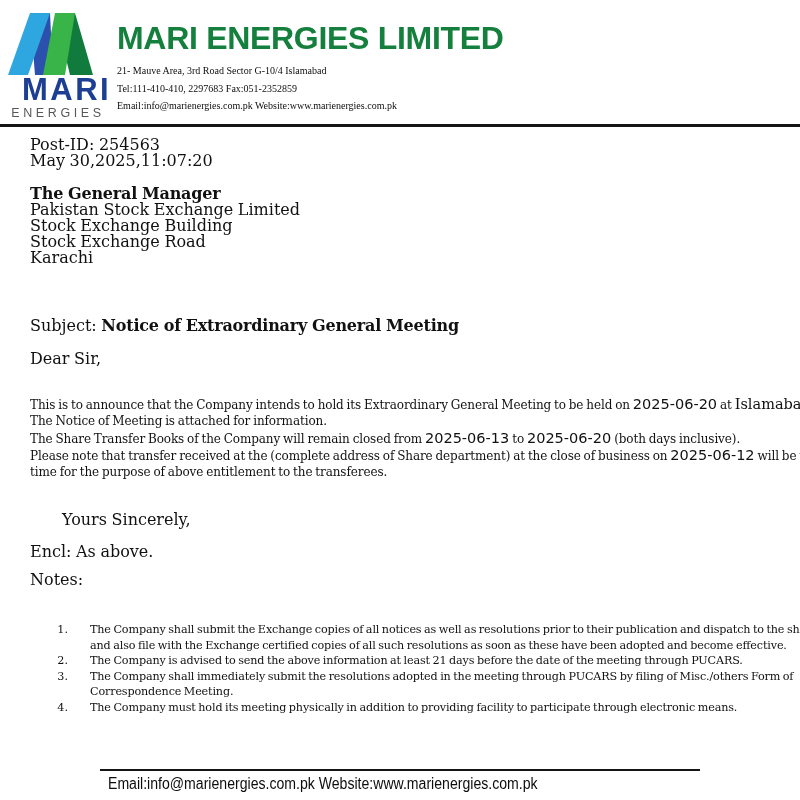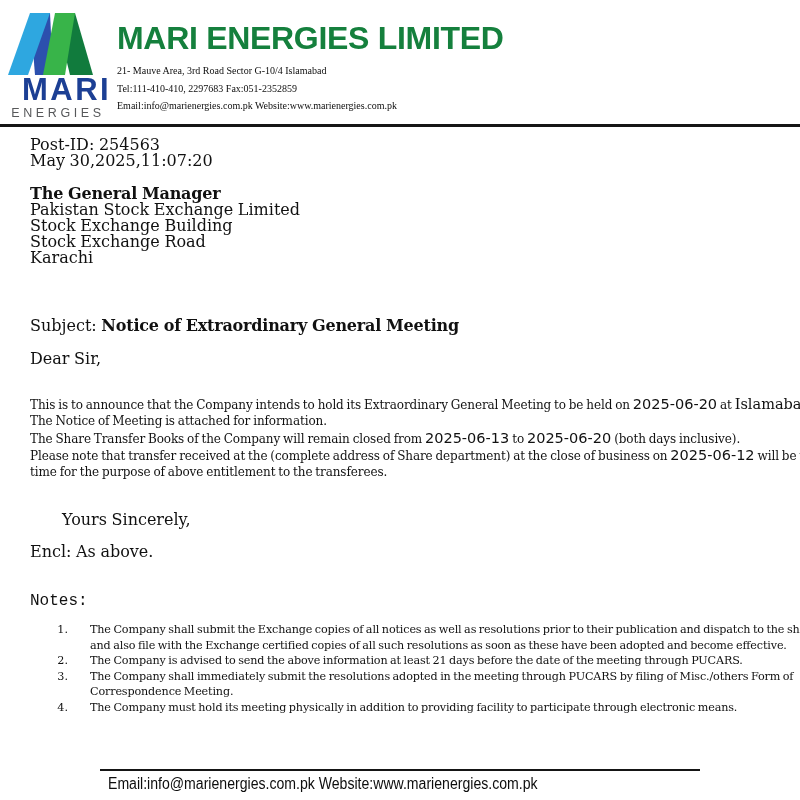--- a/index.html
+++ b/index.html
@@ -27,21 +27,21 @@
   .subject{top:318px;white-space:pre;}
   .subject b{letter-spacing:-0.2px;}
   .salutation{top:351px;text-align:right;}
   .paragraph{top:396px;}
   .bodyline{white-space:pre;font-size:12px;line-height:17px;height:17px;
             word-spacing:-0.8px;letter-spacing:-0.1px;}
   .val-sans{font-family:"DejaVu Sans",sans-serif;font-size:14.5px;letter-spacing:0;}
   .val-serif{font-family:"DejaVu Serif",serif;font-size:14.5px;letter-spacing:0;}
   .sincerely{top:512px;margin-left:32px;}
   .encl{top:544px;}
-  .notes-label{top:593px;font-family:Liberation Mono, monospace;}
+  .notes-label{top:572px;}
 
   
   .notes-list{position:absolute;left:52px;top:622px;width:745px;}
   .note-item{display:grid;grid-template-columns:16px 1fr;column-gap:22px;}
   .note-num{text-align:right;font-size:11.2px;line-height:15.5px;}
   .note-text{font-size:11.2px;line-height:15.5px;letter-spacing:-0.15px;word-spacing:-0.8px;}
   .note-text div{white-space:pre;height:15.5px;}
 
   
   .ftr-rule{position:absolute;left:100px;top:769px;width:600px;height:2px;background:#151515;}

